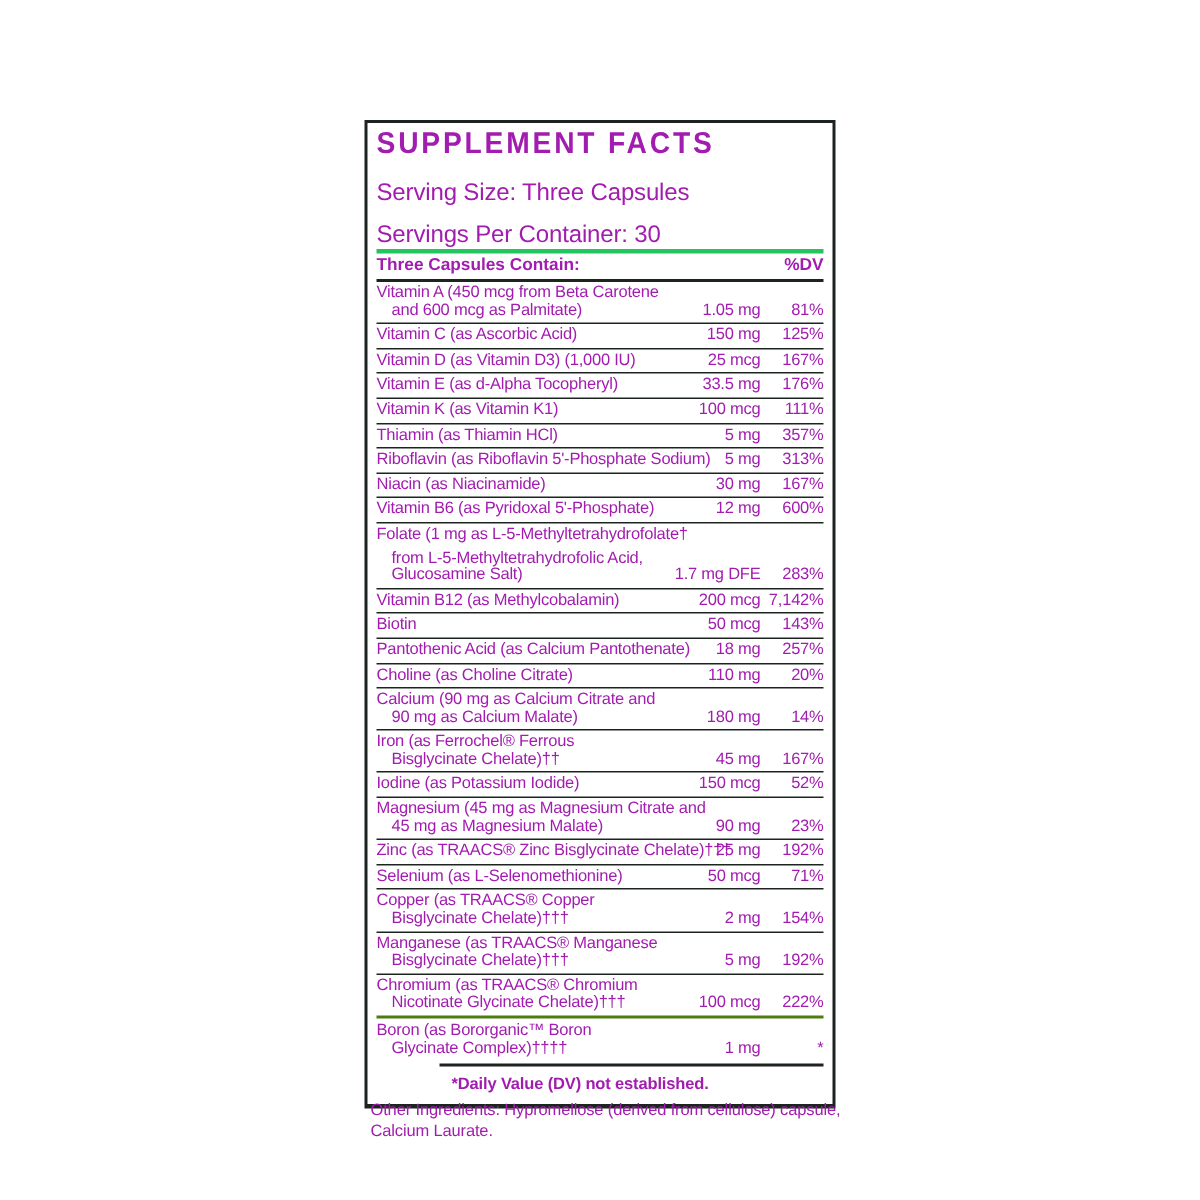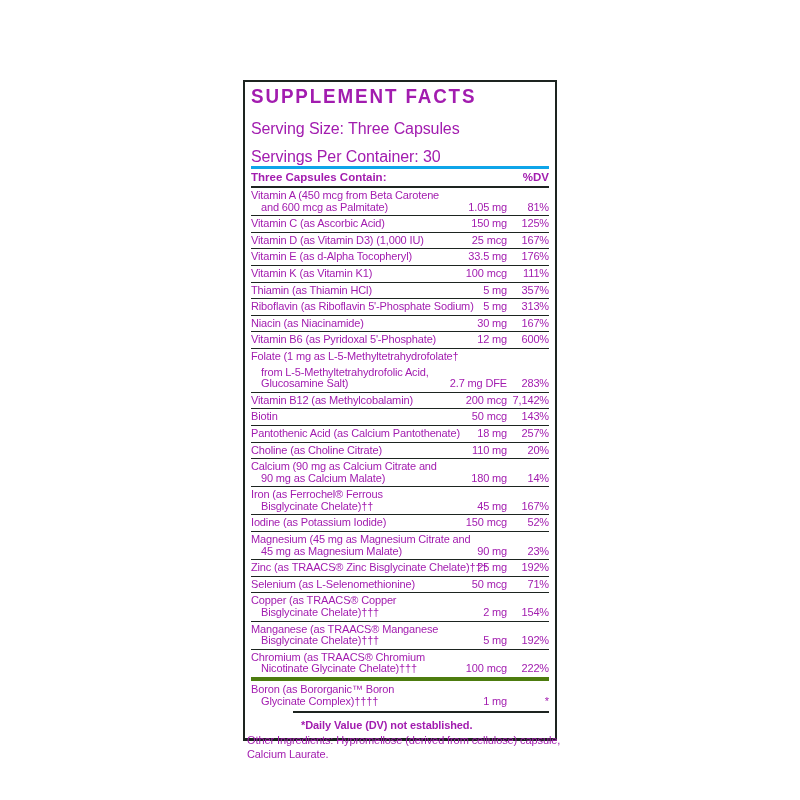--- a/index.html
+++ b/index.html
@@ -33,21 +33,21 @@
     transform-origin: left center;
   }
   .serving-line {
     font-size: 16px;
     line-height: 11.5px;
     letter-spacing: -0.1px;
     margin-top: 16px;
   }
   .contains-header {
     margin-top: 4px;
-    border-top: 3px solid #0ea5e9;
+    border-top: 3px solid #22c55e;
     border-bottom: 2px solid #1d2420;
     display: flex;
     justify-content: space-between;
     align-items: center;
     font-weight: bold;
     font-size: 11.5px;
     padding: 2px 0 2px;
     line-height: 13px;
   }
   .rows { }
@@ -72,21 +72,21 @@
     text-align: right;
     white-space: nowrap;
   }
   .dv-col {
     flex: 0 0 auto;
     width: 42px;
     text-align: right;
     white-space: nowrap;
   }
   .boron-section {
-    border-top: 4px solid #4d7c0f;
+    border-top: 2px solid #4d7c0f;
   }
   .boron-section .nutrient-row { border-bottom: none; padding: 3px 0 4px; }
   .footnote {
     border-top: 2px solid #1d2420;
     font-weight: bold;
     font-size: 11px;
     letter-spacing: -0.1px;
     padding: 6px 0 7px 8px;
     margin-left: 42px;
   }
@@ -182,21 +182,21 @@
           </div>
     <div class="amount-col">12 mg</div>
     <div class="dv-col">600%</div>
   </div>
         <div class="nutrient-row">
     <div class="name-col">
             <div class="name-line">Folate (1 mg as L-5-Methyltetrahydrofolate†</div>
             <div class="name-line indent">from L-5-Methyltetrahydrofolic Acid,</div>
             <div class="name-line indent">Glucosamine Salt)</div>
           </div>
-    <div class="amount-col">2.7 mg DFE</div>
+    <div class="amount-col">1.7 mg DFE</div>
     <div class="dv-col">283%</div>
   </div>
         <div class="nutrient-row">
     <div class="name-col">
             <div class="name-line">Vitamin B12 (as Methylcobalamin)</div>
           </div>
     <div class="amount-col">200 mcg</div>
     <div class="dv-col">7,142%</div>
   </div>
         <div class="nutrient-row">

